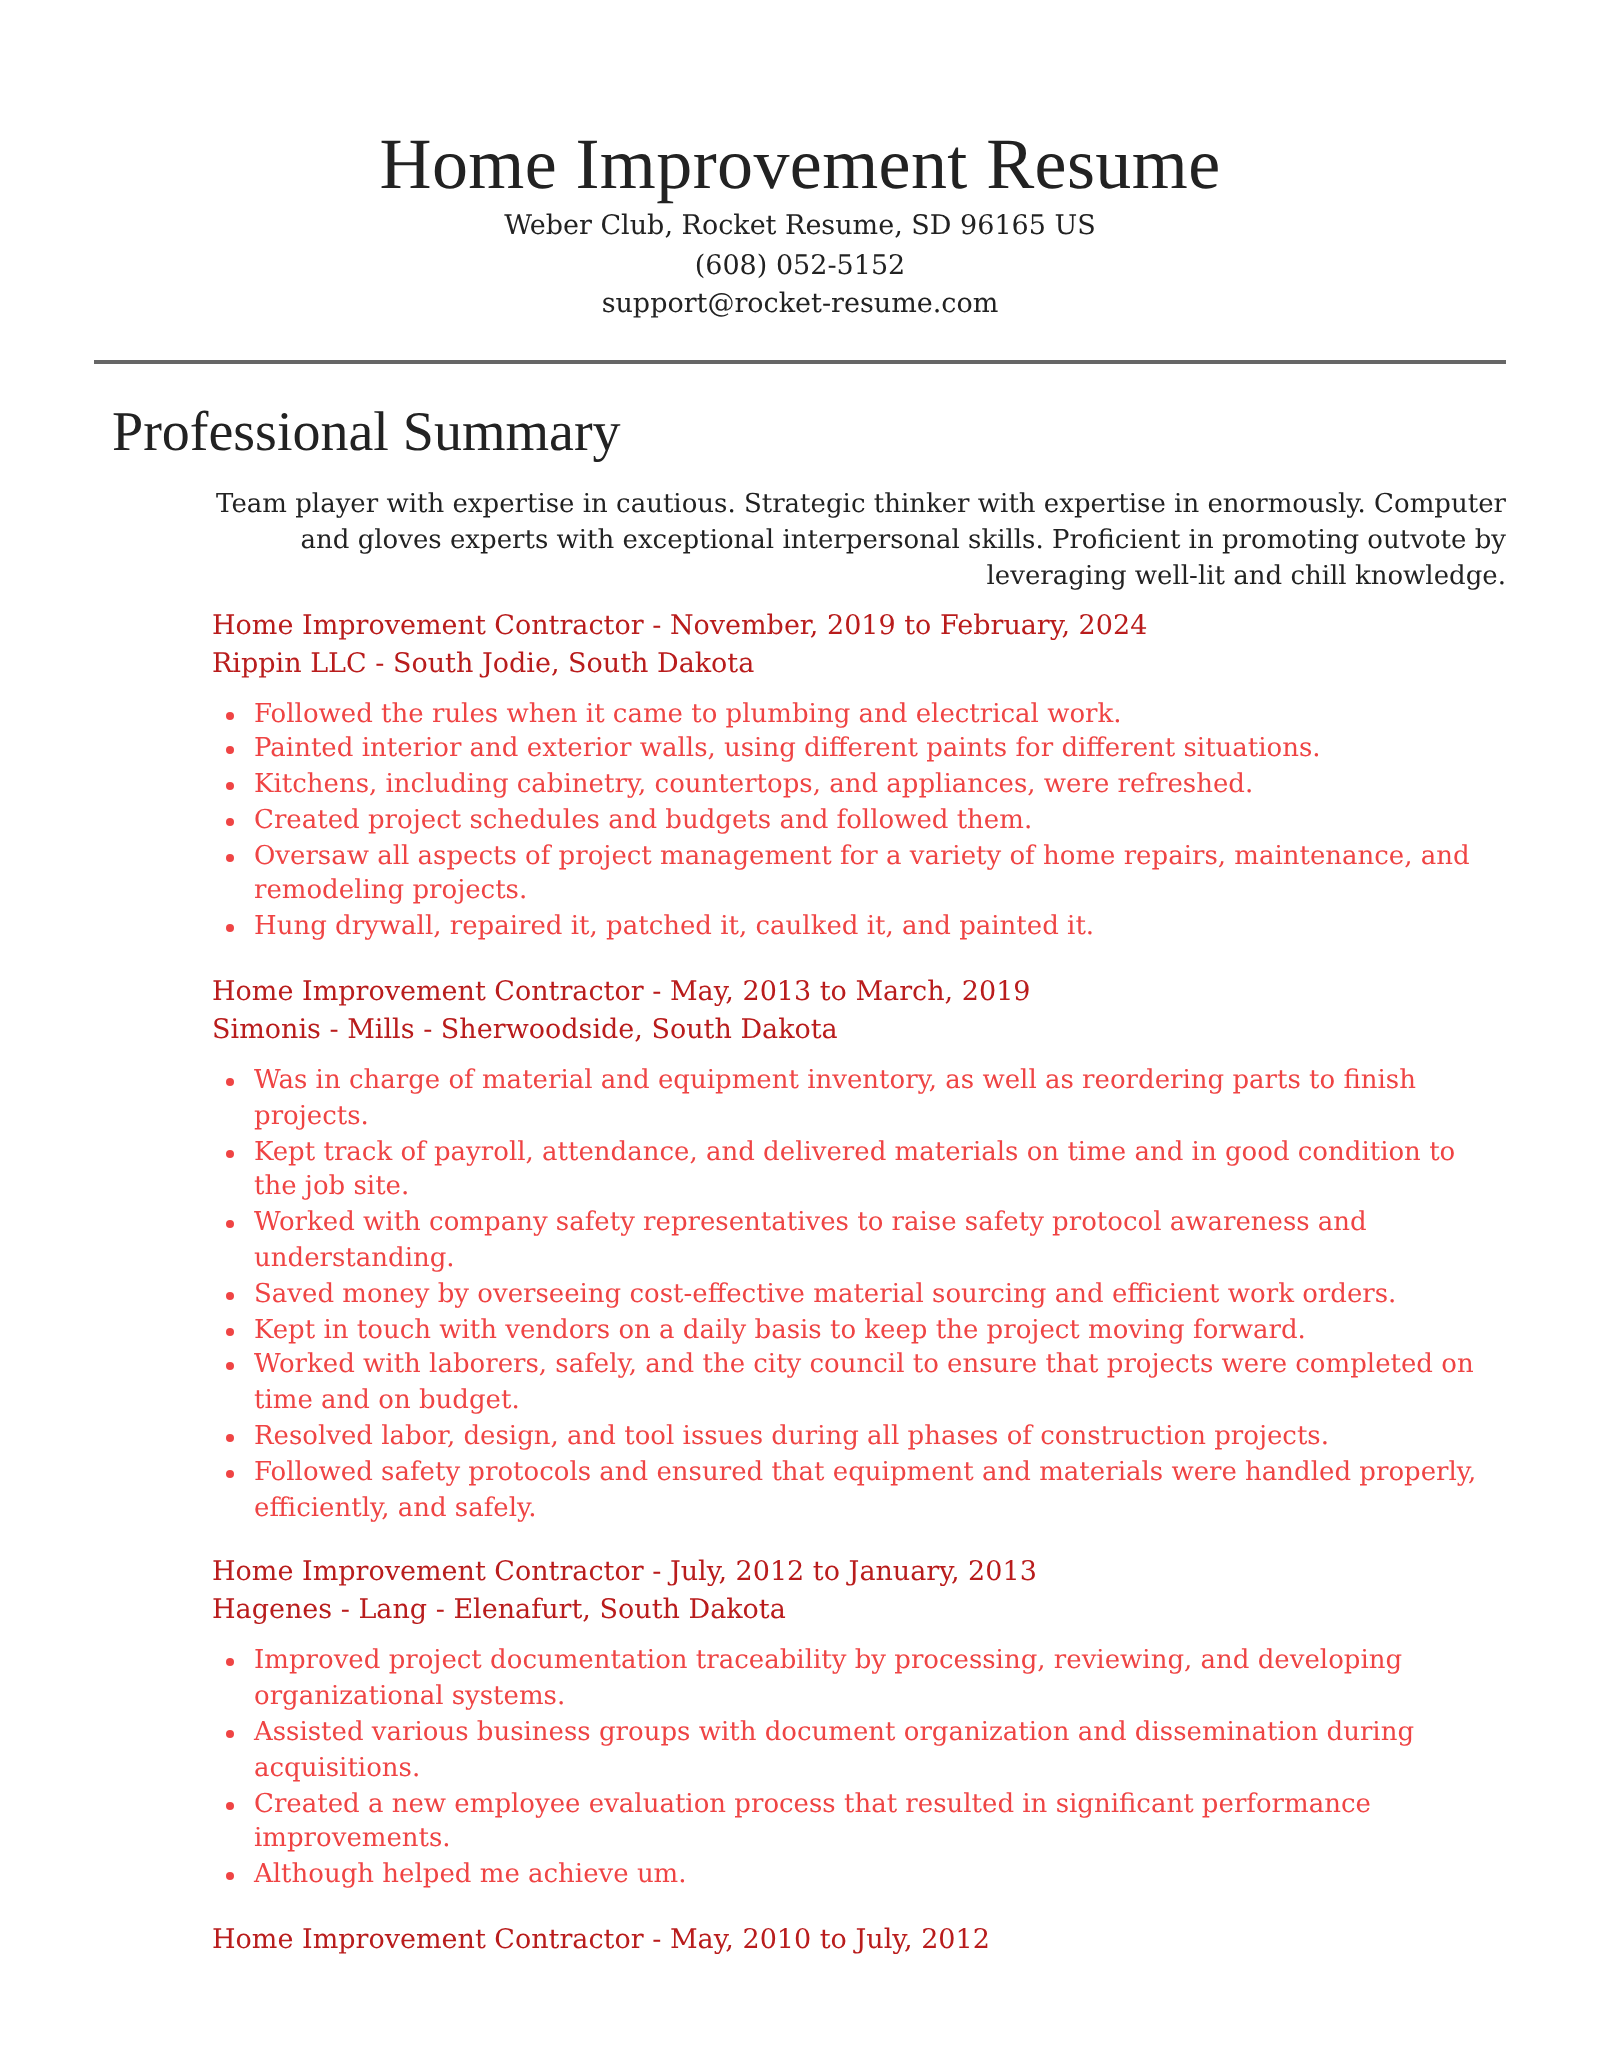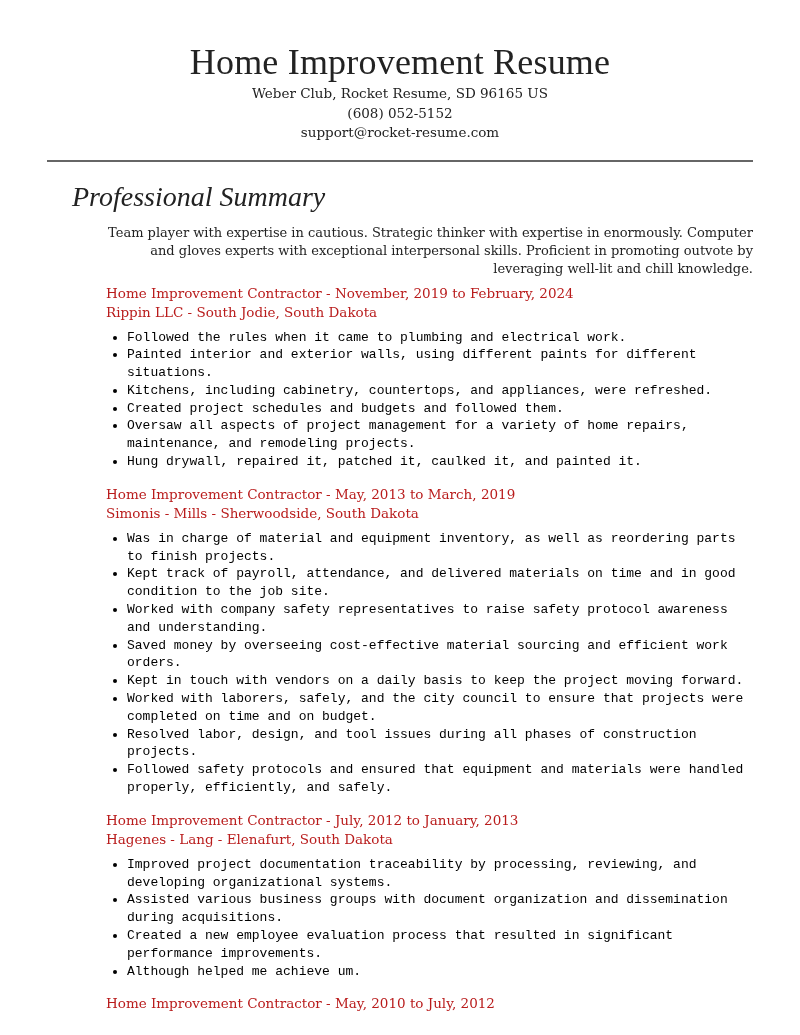--- a/index.html
+++ b/index.html
@@ -14,21 +14,21 @@
       font-family: "DejaVu Serif", "Liberation Serif", serif;
       color: #222222;
     }
     .page {
       position: relative;
       width: 800px;
       height: 1035px;
     }
     .header {
       text-align: center;
-      padding-top: 40px;
+      padding-top: 60px;
     }
     .title {
       font-family: "Liberation Serif", "DejaVu Serif", serif;
       font-size: 36px;
       font-weight: normal;
       margin: 0;
       line-height: 44px;
       color: #222;
       letter-spacing: 0.2px;
     }
@@ -42,24 +42,23 @@
     .divider {
       margin: 17px 47px 0 47px;
       height: 0;
       border-top: 2px solid #666666;
     }
     .section-heading {
       font-family: "Liberation Serif", "DejaVu Serif", serif;
       font-size: 28px;
       font-weight: normal;
       margin: 0;
-      padding-left: 72px;
+      padding-left: 56px;
       color: #222;
       line-height: 34px;
-      font-style: italic;
     }
     .summary-heading { margin-top: 18px; }
     .summary {
       margin: 10px 47px 0 106px;
       font-size: 13px;
       line-height: 18px;
       color: #222;
       text-align: right;
     }
     .work-heading { margin-top: 10px; }
@@ -72,22 +71,21 @@
     .job-line {
       font-size: 13.5px;
       line-height: 19px;
       color: #b91c1c;
     }
     .bullets {
       margin: 7px 0 0 0;
       padding-left: 21px;
       font-size: 13px;
       line-height: 17.8px;
-      color: #000000;
-      font-family: Liberation Mono, monospace;
+      color: #ef4444;
     }
     .bullets li {
       margin: 0;
       padding: 0;
     }
   </style>
 </head>
 <body>
 
 <div class="page">

